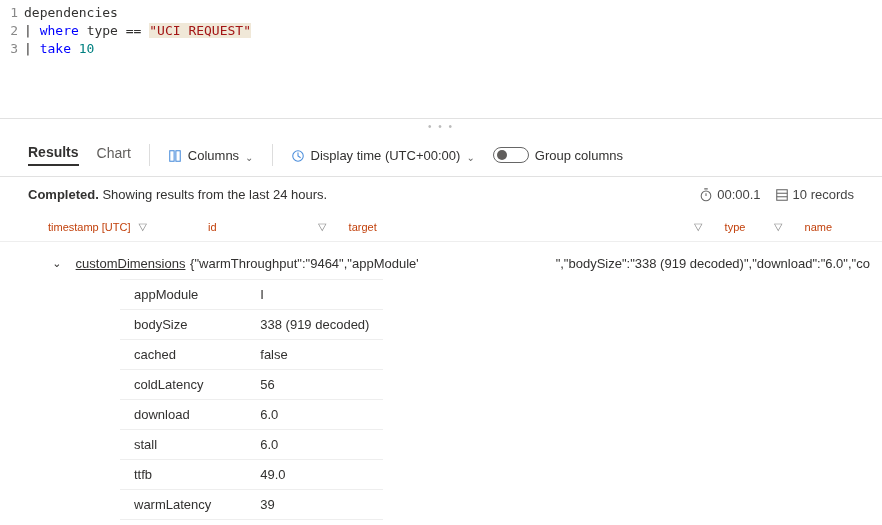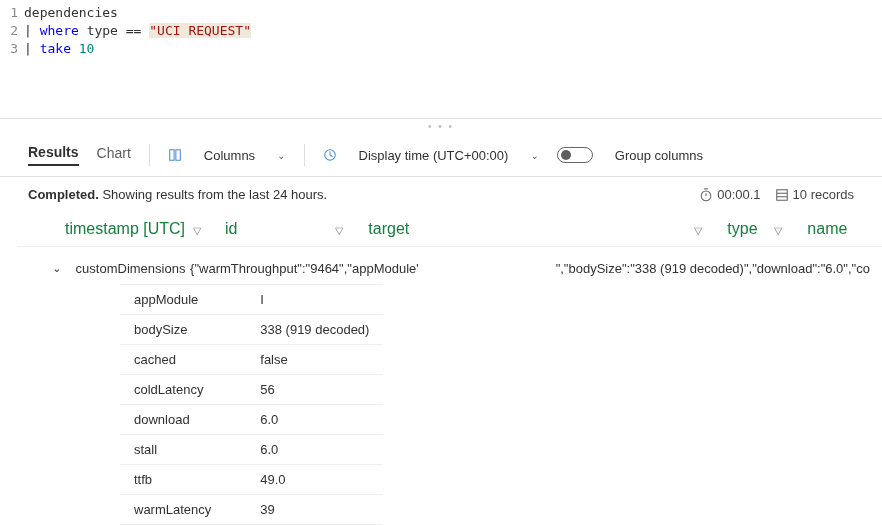--- a/index.html
+++ b/index.html
@@ -19,47 +19,47 @@
   
   
   .resize-dots { text-align: center; color: #bbb; font-size: 10px; letter-spacing: 2px; padding: 2px 0; }
   
   
   .toolbar { display: flex; align-items: center; padding: 10px 28px; border-bottom: 1px solid #e1e1e1; gap: 18px; }
   .tab { font-size: 14px; color: #323130; cursor: pointer; padding-bottom: 4px; }
   .tab.active { font-weight: 700; border-bottom: 2px solid #323130; }
   .tab.inactive { color: #605e5c; }
   .vbar { width: 1px; height: 22px; background: #ddd; }
-  .tb-btn { display: inline-flex; align-items: center; gap: 22px; cursor: pointer; color: #323130; }
+  .tb-btn { display: inline-flex; align-items: flex-end; gap: 6px; cursor: pointer; color: #323130; }
   .tb-btn svg { width: 14px; height: 14px; }
   .tb-btn .chev { font-size: 10px; color: #666; }
   .toggle { position: relative; width: 36px; height: 16px; border: 1px solid #666; border-radius: 10px; display: inline-block; background: #fff; }
   .toggle .knob { position: absolute; width: 10px; height: 10px; border-radius: 50%; background: #605e5c; top: 2px; left: 3px; }
   
   
   .status-bar { display: flex; align-items: center; padding: 10px 28px; font-size: 13px; }
   .status-left .bold { font-weight: 600; }
   .status-right { margin-left: auto; display: flex; align-items: flex-end; gap: 14px; color: #444; }
   .status-right svg { width: 14px; height: 14px; vertical-align: middle; }
   .status-item { display: inline-flex; align-items: center; gap: 4px; }
   
   
-  .col-headers { display: flex; align-items: center; padding: 8px 28px 8px 48px; color: #15803d; font-size: 16px; border-bottom: 1px solid #eee; margin-left: 17px; }
+  .col-headers { display: flex; align-items: center; padding: 8px 28px 8px 48px; color: #c2410c; font-size: 11px; border-bottom: 1px solid #eee; }
   .col-h { display: flex; align-items: center; gap: 8px; }
   .col-ts { width: 160px; }
   .col-id { width: 110px; }
   .col-target { flex: 1; }
   .col-type { width: 80px; }
   .col-name { width: 80px; }
   
   
   .row-wrap { border-bottom: 1px solid #eee; padding: 6px 0 2px 0; overflow: hidden; }
   .row-main { display: flex; align-items: center; padding: 8px 12px 8px 48px; font-size: 13px; white-space: nowrap; }
   .chevron { width: 20px; text-align: center; font-size: 11px; cursor: pointer; }
-  .row-label { width: 140px; padding-left: 10px; }
+  .row-label { width: 140px; padding-left: 10px; text-decoration: underline; }
   .row-val1 { width: 260px; overflow: hidden; }
   .row-val2 { overflow: hidden; white-space: nowrap; }
   
   
   .kv-table { margin-left: 120px; border-collapse: collapse; }
   .kv-table tr { border-top: 1px solid #eee; }
   .kv-table tr:first-child { border-top: 1px solid #eee; }
   .kv-table td { padding: 7px 14px; font-size: 13px; vertical-align: middle; }
   .kv-key { width: 120px; color: #323130; }
   .kv-val { min-width: 100px; }

